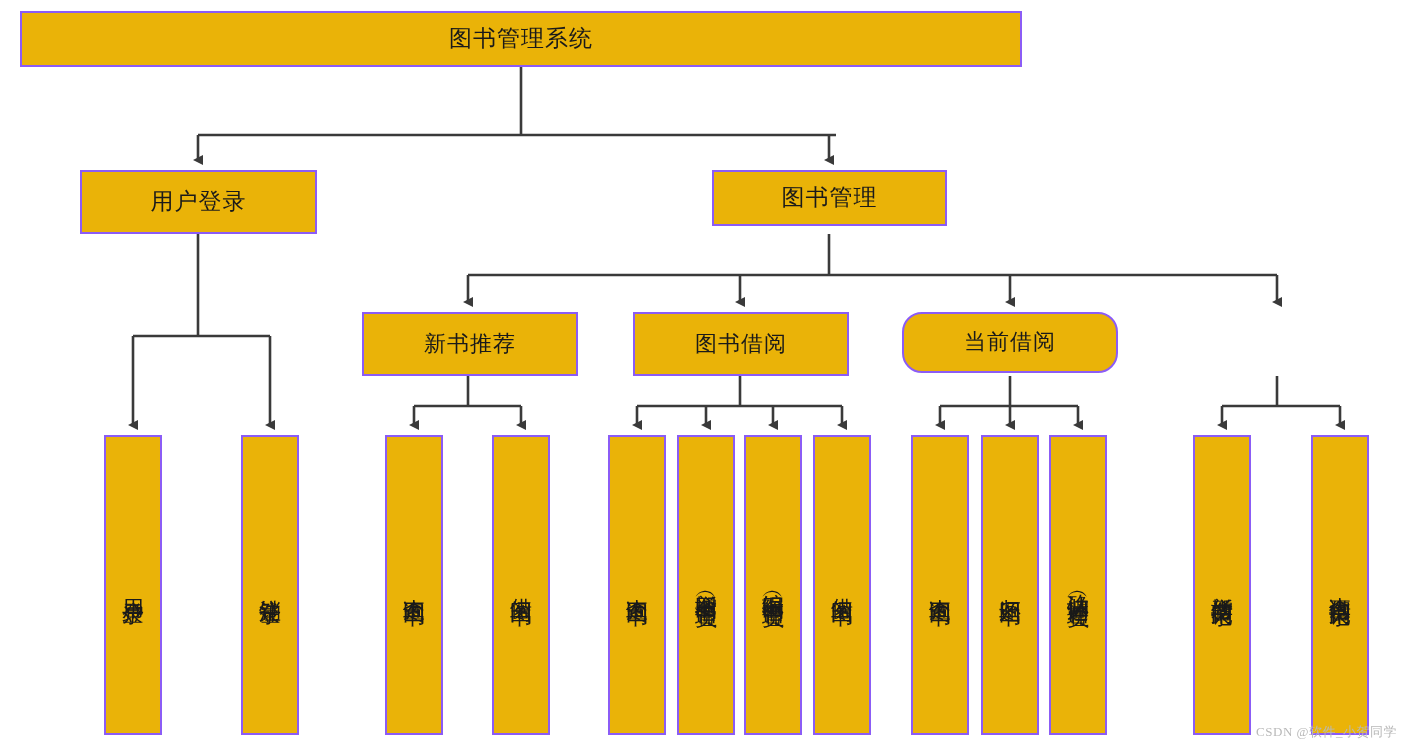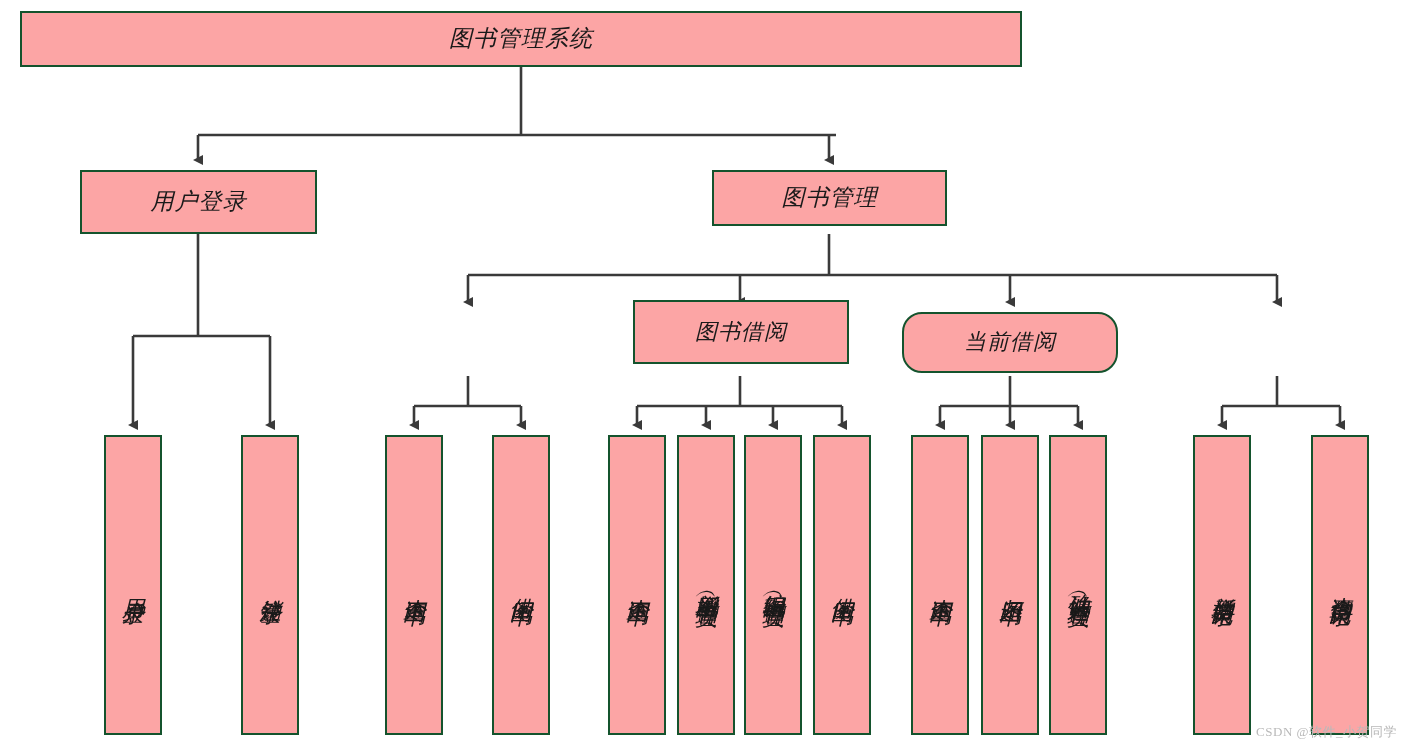--- a/index.html
+++ b/index.html
@@ -22,28 +22,27 @@
     position: absolute;
     left: 0;
     top: 0;
     width: 1405px;
     height: 747px;
     pointer-events: none;
   }
   .node {
     position: absolute;
     box-sizing: border-box;
-    background: #fca5a5;
-    border: 2px solid #14532d;
+    background: #eab308;
+    border: 2px solid #8b5cf6;
     display: flex;
     align-items: center;
     justify-content: center;
     color: #1a1a1a;
     z-index: 2;
-    font-style: italic;
   }
   .node-h {
     font-size: 23px;
     letter-spacing: 1px;
     line-height: 1.1;
     white-space: nowrap;
   }
   .node-root  { font-size: 23px; }
   .node-lvl2  { font-size: 23px; }
   .node-lvl3  { font-size: 22px; }
@@ -141,22 +140,25 @@
   </div>
 
   <div class="node node-h node-lvl2" style="left:80px; top:170px; width:237px; height:64px;">
     <span>用户登录</span>
   </div>
 
   <div class="node node-h node-lvl2" style="left:712px; top:170px; width:235px; height:56px;">
     <span>图书管理</span>
   </div>
 
-
-  <div class="node node-h node-lvl3" style="left:633px; top:300px; width:216px; height:64px;">
+  <div class="node node-h node-lvl3" style="left:362px; top:312px; width:216px; height:64px;">
+    <span>新书推荐</span>
+  </div>
+
+  <div class="node node-h node-lvl3" style="left:633px; top:312px; width:216px; height:64px;">
     <span>图书借阅</span>
   </div>
 
   <div class="node node-h node-lvl3" style="left:902px; top:312px; width:216px; height:61px;border-radius:20px;">
     <span>当前借阅</span>
   </div>
 
 
   <div class="node node-leaf" style="left:104px; top:435px; width:58px; height:300px;">
     <span class="leaf-inner">

